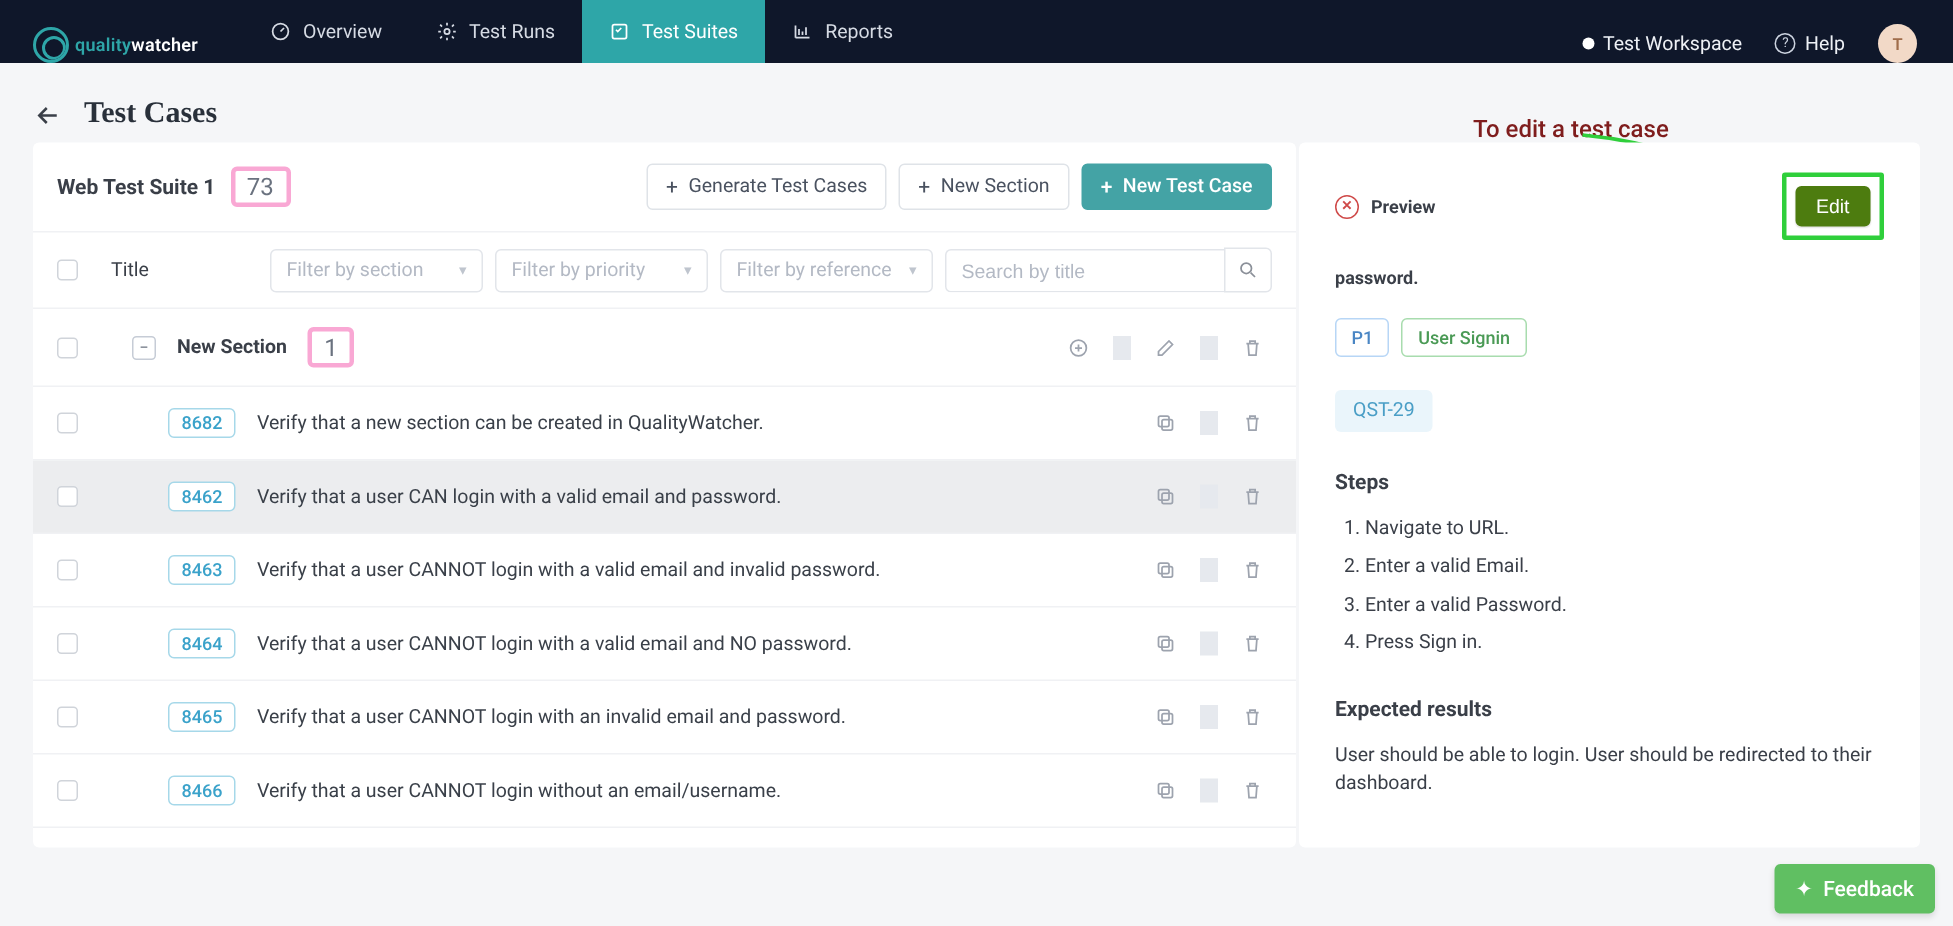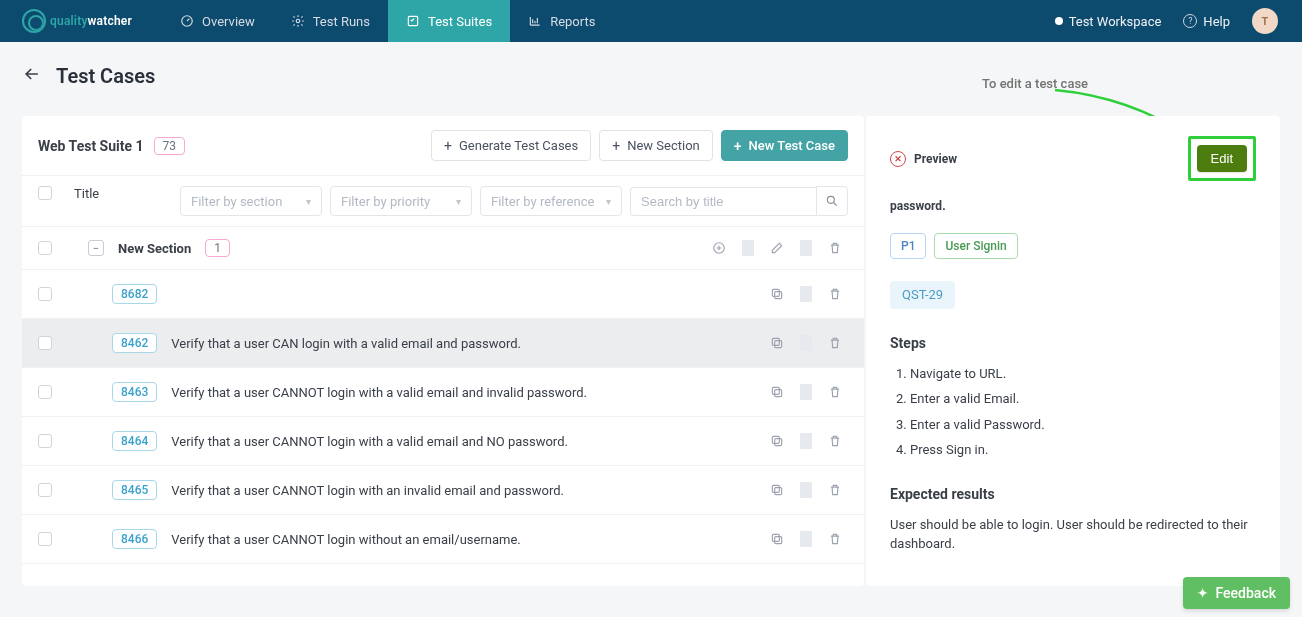--- a/index.html
+++ b/index.html
@@ -1,58 +1,58 @@
 <!DOCTYPE html>
 <html><head>
 <meta charset="utf-8">
 <style>
   * { box-sizing: border-box; margin: 0; padding: 0; }
   body { font-family: -apple-system, BlinkMacSystemFont, "Segoe UI", Roboto, Arial, sans-serif; background: #f5f6f8; color: #3a3f48; width: 1302px; height: 617px; overflow: hidden; position: relative; }
   
   
-  .navbar { height: 42px; background: #0c4a6e; display: flex; align-items: center; padding: 0 24px 0 22px; color: #fff; }
+  .navbar { height: 42px; background: #0f172a; display: flex; align-items: flex-end; padding: 0 24px 0 22px; color: #fff; }
   .logo { display:flex; align-items:center; gap:4px; margin-right:30px;}
   .logo-mark { width:24px; height:24px; border:2px solid #2ea6a8; border-radius:50%; position:relative; overflow:hidden;}
   .logo-mark::before{content:"";position:absolute;left:4px;top:4px;width:12px;height:12px;border:2px solid #2ea6a8;border-radius:50%;}
   .logo-text { font-size: 12px; font-weight:600; letter-spacing:.2px;}
   .logo-text .lw{color:#2ea6a8;}
   .logo-text .wa{color:#fff;}
   .nav-items { display:flex; height:100%; }
   .nav-item { display:flex; align-items:center; gap:8px; padding:0 18px; font-size:13px; color:#d6dbe4; height:100%; cursor:pointer;}
   .nav-item.active{background:#2ea6a8;color:#fff;}
   .flex-spacer{flex:1;}
   .nav-right{display:flex;align-items:center;gap:22px;font-size:13px;}
   .nav-right .item{display:flex;align-items:center;gap:6px;cursor:pointer;color:#eef1f6;}
   .avatar{width:26px;height:26px;border-radius:50%;background:#f2d9c7;color:#a06d4b;display:flex;align-items:center;justify-content:center;font-size:11px;font-weight:600;}
   .dot{width:8px;height:8px;border-radius:50%;background:#fff;display:inline-block;}
   .help-circle{width:14px;height:14px;border:1.5px solid #cdd4e0;border-radius:50%;display:inline-flex;align-items:center;justify-content:center;font-size:9px;color:#cdd4e0;}
 
   
   .page-area{padding:22px 22px 0 22px; position:relative;}
-  .page-header{display:flex;align-items:flex-start;gap:14px;margin-bottom:28px;}
+  .page-header{display:flex;align-items:flex-end;gap:14px;margin-bottom:8px;font-family:Liberation Serif, serif;}
   .back-arrow{cursor:pointer;width:20px;height:20px;}
   .page-title{font-size:20px;font-weight:600;color:#29303a;}
 
   
   .layout{display:flex;gap:2px;}
   .panel{background:#fff;border-radius:4px;}
   .list-panel{flex:1;display:flex;flex-direction:column;min-width:0;height:470px;}
   .preview-panel{width:414px;height:470px;padding:20px 24px; position:relative; overflow:hidden;}
   
   
   .suite-header{display:flex;align-items:center;padding:14px 16px;gap:10px;}
   .suite-title{font-size:14px;font-weight:700;color:#3a3f48;}
-  .count-pill{border:1px solid #f9a8d4;border-radius:4px;padding:1px 8px;font-size:12px;color:#6a727f;}
+  .count-pill{border:3px solid #f9a8d4;border-radius:4px;padding:1px 8px;font-size:16px;color:#6a727f;}
   .suite-actions{margin-left:auto;display:flex;gap:8px;}
   .btn{border:1px solid #dfe3e8;background:#fff;border-radius:4px;padding:7px 12px;display:flex;align-items:center;gap:7px;font-size:13px;color:#4a5260;cursor:pointer;}
   .btn.primary{background:#44a3a5;color:#fff;border-color:#44a3a5;font-weight:500;}
   .plus{font-size:14px;line-height:1;}
   
   
-  .filter-row{display:flex;padding:10px 16px;border-top:1px solid #f0f1f4;border-bottom:1px solid #f0f1f4;gap:8px;}
+  .filter-row{display:flex;align-items:center;padding:10px 16px;border-top:1px solid #f0f1f4;border-bottom:1px solid #f0f1f4;gap:8px;}
   .chk{width:14px;height:14px;border:1px solid #d0d4da;border-radius:3px;background:#fff;cursor:pointer;}
   .col-title{font-size:13px;color:#3a3f48;margin-left:14px;margin-right:auto;}
   .select-like{border:1px solid #e2e5ea;border-radius:4px;padding:6px 10px;min-width:142px;display:flex;align-items:center;justify-content:space-between;font-size:13px;color:#b3b9c4;cursor:pointer;}
   .search-wrap{display:flex;align-items:center;}
   .search-input{border:1px solid #e2e5ea;border-right:none;border-radius:4px 0 0 4px;padding:6px 10px;width:186px;font-size:13px;color:#0f172a;}
   .search-input::placeholder{color:#b3b9c4;}
   .search-btn{border:1px solid #e2e5ea;border-radius:0 4px 4px 0;background:#fff;width:32px;height:30px;display:flex;align-items:center;justify-content:center;cursor:pointer;}
   .chev{font-size:10px;color:#bfc5ce;}
   
   
@@ -82,21 +82,21 @@
   .tag-row{display:flex;gap:8px;margin-bottom:22px;}
   .tag{border-radius:4px;padding:3px 10px;font-size:12px;font-weight:500;text-align:center;}
   .tag.p1{border:1px solid #b7d6f6;color:#4a86c4;background:#fff;}
   .tag.sig{border:1px solid #a8dcae;color:#4a9a55;background:#fff;}
   .section-h{font-size:14px;font-weight:700;margin-bottom:10px;}
   .ref-pill{display:inline-block;background:#eaf5fb;color:#4a9ec6;border-radius:4px;padding:4px 12px;font-size:13px;margin-bottom:24px;cursor:pointer;}
   .steps-list{margin-left:6px;margin-bottom:24px;}
   .steps-list li{margin-bottom:6px;font-size:13px;list-style-position:inside;}
   
   
-  .annot-text{position:absolute;color:#737373;font-size:13px;font-weight:500;}
+  .annot-text{position:absolute;color:#7f1d1d;font-size:16px;font-weight:500;}
   .annot-line{position:absolute;pointer-events:none;}
   
   
   .feedback{position:absolute;right:12px;bottom:8px;background:#60bf62;color:#fff;border-radius:4px;padding:8px 14px;display:flex;align-items:center;gap:7px;font-size:14px;font-weight:500;cursor:pointer;box-shadow:0 2px 4px rgba(0,0,0,.12);}
   .star-icon{font-size:14px;}
   
   svg{display:block;}
 </style>
 </head>
 <body>
@@ -249,20 +249,21 @@
                 <path d="M5 7h14M9 7V4h6v3M7 7l1 13h8l1-13"></path>
               </svg>
             </span>
         </div>
       </div>
 
       <div class="rows" id="rows-container">
           <div class="tc-row">
     <span class="chk"></span>
     <span class="id-pill">8682</span>
+    <span class="tc-title">Verify that a new section can be created in QualityWatcher.</span>
     <div class="row-actions">
       <span>
                 <svg width="14" height="14" viewBox="0 0 24 24" fill="none" stroke="#9da3ae" stroke-width="2">
                   <rect x="8" y="8" width="12" height="12" rx="2"></rect>
                   <rect x="4" y="4" width="12" height="12" rx="2"></rect>
                 </svg>
               </span>
       <span class="row-sep"></span>
       <span>
                 <svg width="14" height="14" viewBox="0 0 24 24" fill="none" stroke="#9da3ae" stroke-width="2">

